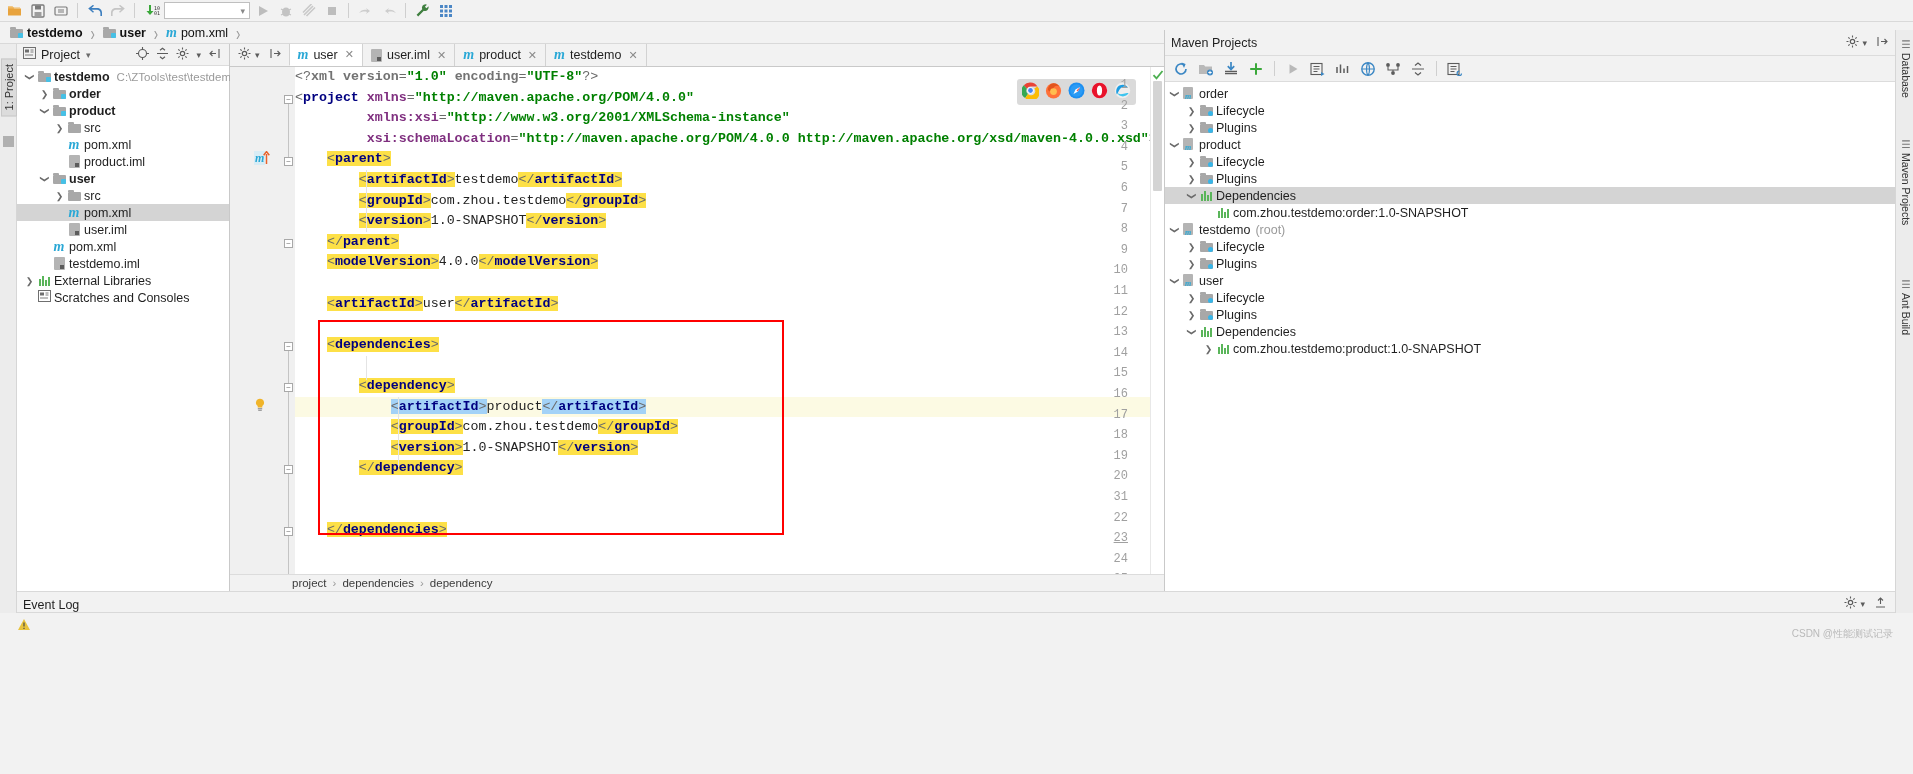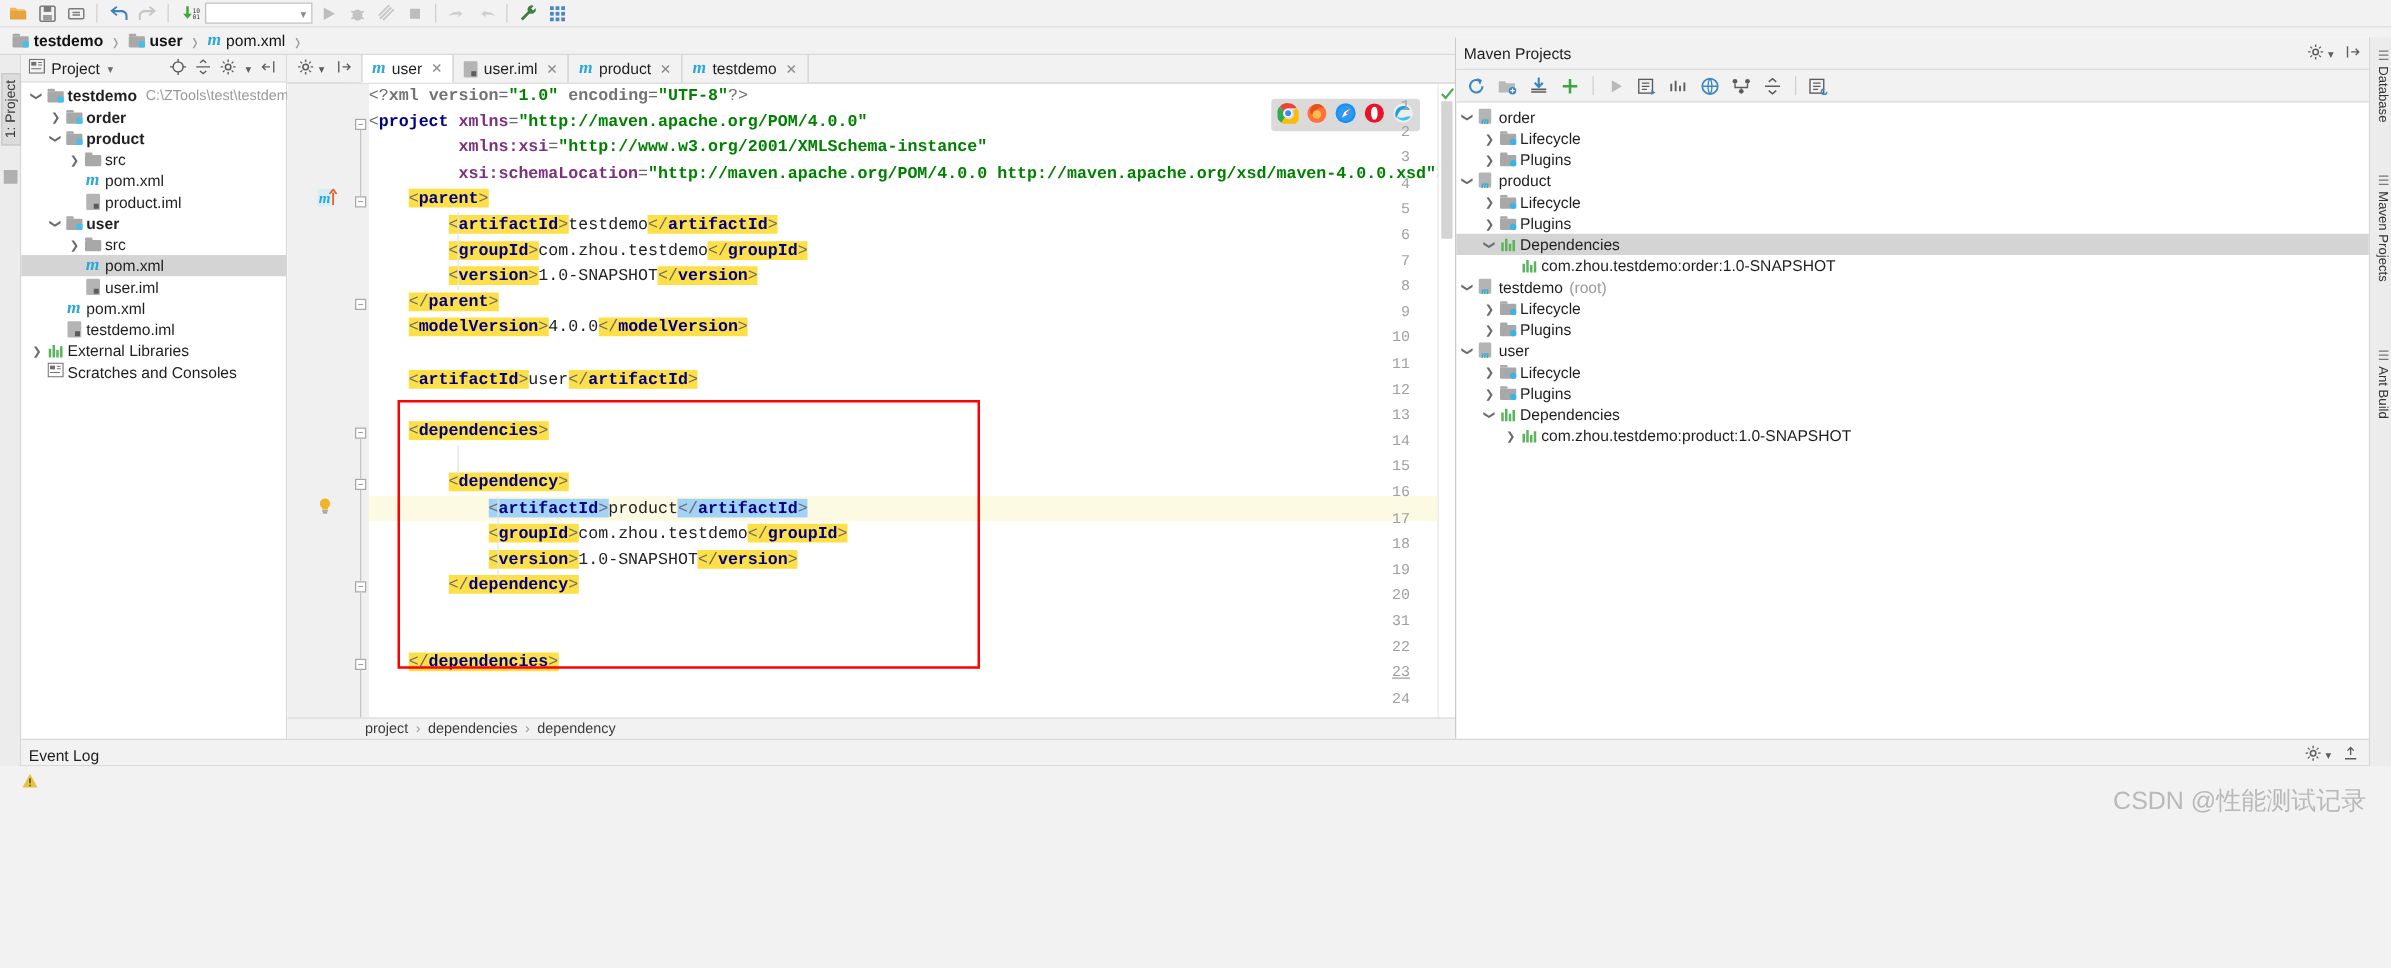--- a/index.html
+++ b/index.html
@@ -196,21 +196,21 @@
     display: flex; align-items: flex-end; padding-left: 6px; font-size: 12.5px;
   }
   .el-icons { margin-left: auto; display: flex; align-items: center; gap: 9px; padding-right: 8px; }
   .statusbar {
     position: absolute; left: 0; top: 613px; width: 1913px; height: 161px;
     background: #f2f2f2;
   }
   .sb-row { position: absolute; top: 5px; left: 17px; display: flex; align-items: center; gap: 6px; }
   .watermark {
     position: absolute; right: 20px; top: 14px;
-    font-size: 20px; color: #b9b9b9; font-family: "Liberation Sans", sans-serif;
+    font-size: 10px; color: #b9b9b9; font-family: "Liberation Sans", sans-serif;
   }
 
   
   .folder {
     width: 13px; height: 11px; position: relative; display: inline-block;
   }
   .folder i {
     position: absolute; left: 0; top: 2px; width: 13px; height: 9px;
     background: #a8a8a8; border-radius: 1px;
   }

